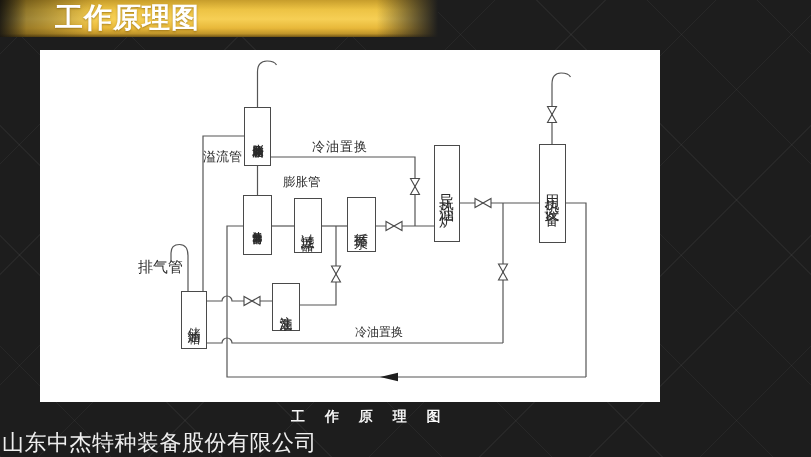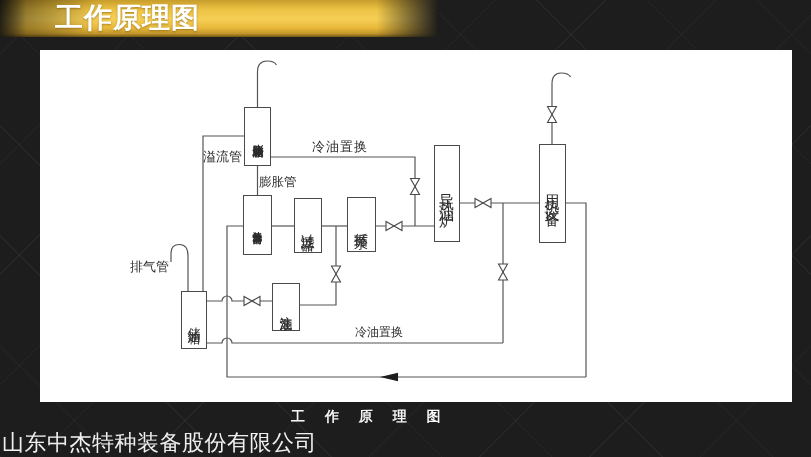--- a/index.html
+++ b/index.html
@@ -24,21 +24,21 @@
       linear-gradient(180deg, #c79d2b 0%, #edc344 26%, #f6cf55 52%, #e8b83a 76%, #c0952a 91%, #6e5415 100%);
   }
   .banner-title{
     position:absolute; left:55px; top:1px;
     font-size:28px; font-weight:bold; color:#ffffff;
     letter-spacing:1px; line-height:34px;
     text-shadow:0 1px 2px rgba(120,85,10,0.6);
   }
   
   .panel{
-    position:absolute; left:40px; top:50px; width:752px; height:352px;
+    position:absolute; left:40px; top:50px; width:620px; height:352px;
     background:#ffffff;
   }
   .panel svg{ position:absolute; left:0; top:0; }
   .pipe{ fill:none; stroke:#555555; stroke-width:1.2; }
   .valve{ fill:#ffffff; stroke:#4a4a4a; stroke-width:1.1; }
   .arrowhead{ fill:#1e1e1e; stroke:none; }
   
   .dbox{
     position:absolute; background:#ffffff; border:1.4px solid #4a4a4a;
     display:flex; align-items:center; justify-content:center;
@@ -58,22 +58,22 @@
   .b-heatequip{ left:499px; top:94px;  width:27px; height:99px; font-size:15px; }
   .b-heatequip span{ letter-spacing:6px; }
   .b-storage  { left:141px; top:241px; width:26px; height:58px; font-size:13px; }
   .b-storage span{ letter-spacing:3px; }
   .b-injpump  { left:232px; top:233px; width:28px; height:48px; font-size:13px; }
   .b-injpump span{ letter-spacing:1px; }
   
   .plabel{ position:absolute; color:#2b2b2b; white-space:nowrap; }
   .l-overflow { left:163px; top:98px;  font-size:13px; }
   .l-coldtop  { left:272px; top:88px;  font-size:13px; letter-spacing:1px; }
-  .l-exppipe  { left:219px; top:124px; font-size:12.5px; }
-  .l-exhaust  { left:90px;  top:208px; font-size:13px; }
+  .l-exppipe  { left:219px; top:124px; font-size:12.5px;padding-left:24px; }
+  .l-exhaust  { left:98px;  top:208px; font-size:15px; }
   .l-coldbot  { left:315px; top:274px; font-size:12px; }
   
   .caption{
     position:absolute; left:291px; top:408px;
     font-size:14px; font-weight:bold; letter-spacing:8px; color:#f5f5f5;
   }
   .company{
     position:absolute; left:2px; top:428px;
     font-size:22px; letter-spacing:0.5px; color:#efefef;font-family:Liberation Mono, monospace;
   }

